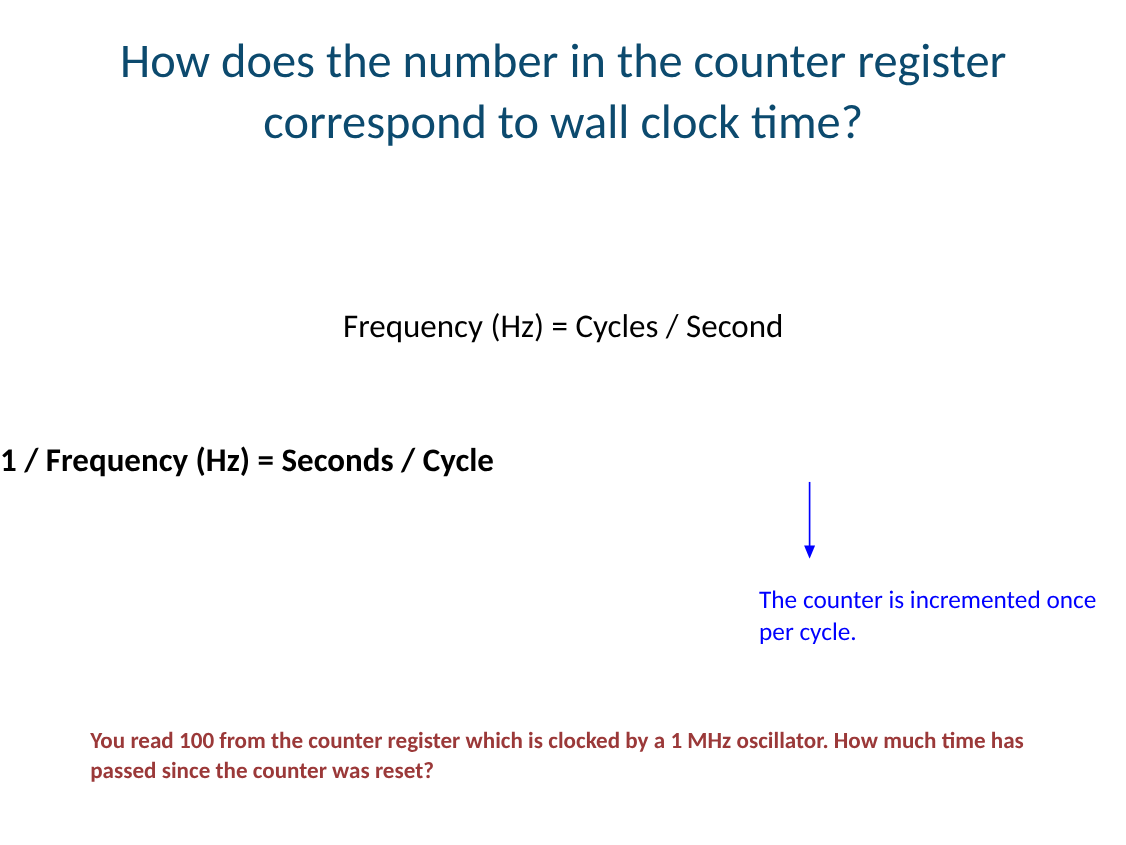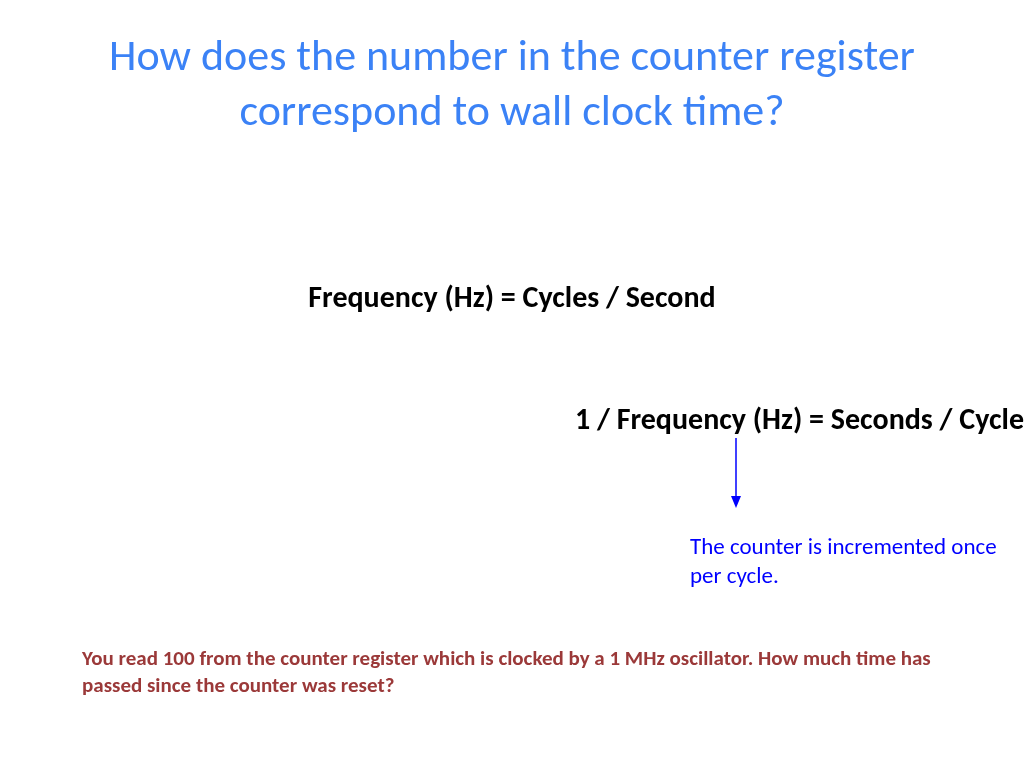--- a/index.html
+++ b/index.html
@@ -12,40 +12,40 @@
       overflow: hidden;
     }
     .title {
       position: absolute;
       top: 28px;
       left: 0;
       right: 0;
       text-align: center;
       font-size: 44px;
       font-weight: 400;
-      color: #3b82f6;
+      color: #0c4a6e;
       line-height: 1.25;
       padding: 0 40px;
     }
     .eq1 {
       position: absolute;
       top: 278px;
       left: 0;
       right: 0;
       text-align: center;
       font-size: 30px;
-      font-weight: 700;
+      font-weight: 400;
       color: #000000;
     }
     .eq2 {
       position: absolute;
       top: 400px;
       left: 0;
       right: 0;
-      text-align: right;
+      text-align: left;
       font-size: 30px;
       font-weight: 700;
       color: #000000;
     }
     .arrow-container {
       position: absolute;
       top: 438px;
       left: 728px;
     }
     .annotation {
@@ -54,21 +54,21 @@
       left: 690px;
       font-size: 23px;
       font-weight: 400;
       color: #0000ff;
       line-height: 1.25;
       width: 310px;
       margin-top: 16px;
     }
     .question {
       position: absolute;
-      top: 645px;
+      top: 660px;
       left: 82px;
       right: 60px;
       font-size: 21px;
       font-weight: 700;
       color: #9b3939;
       line-height: 1.3;
     }
   </style>
 </head>
 <body>

